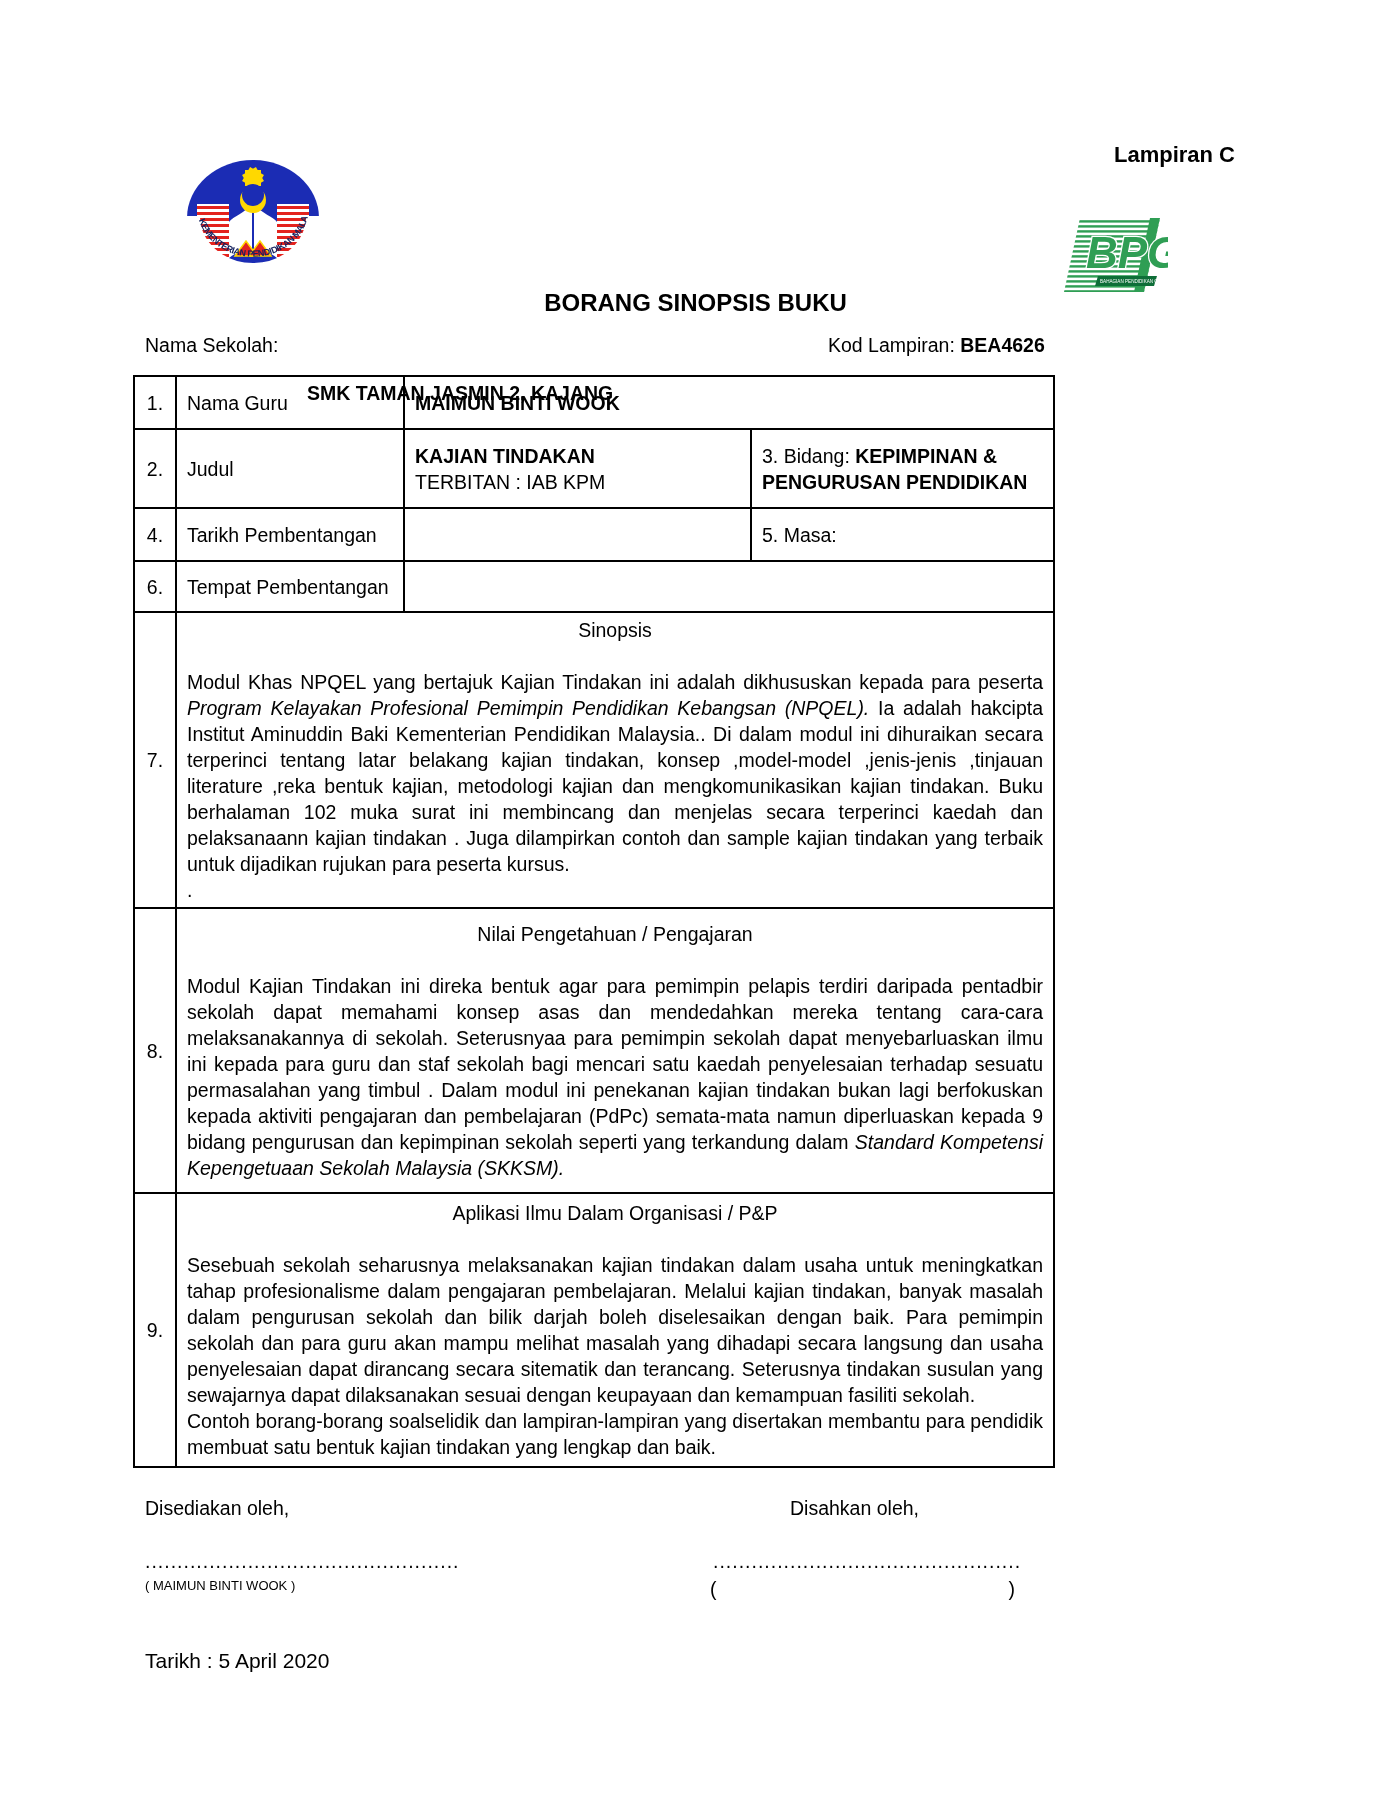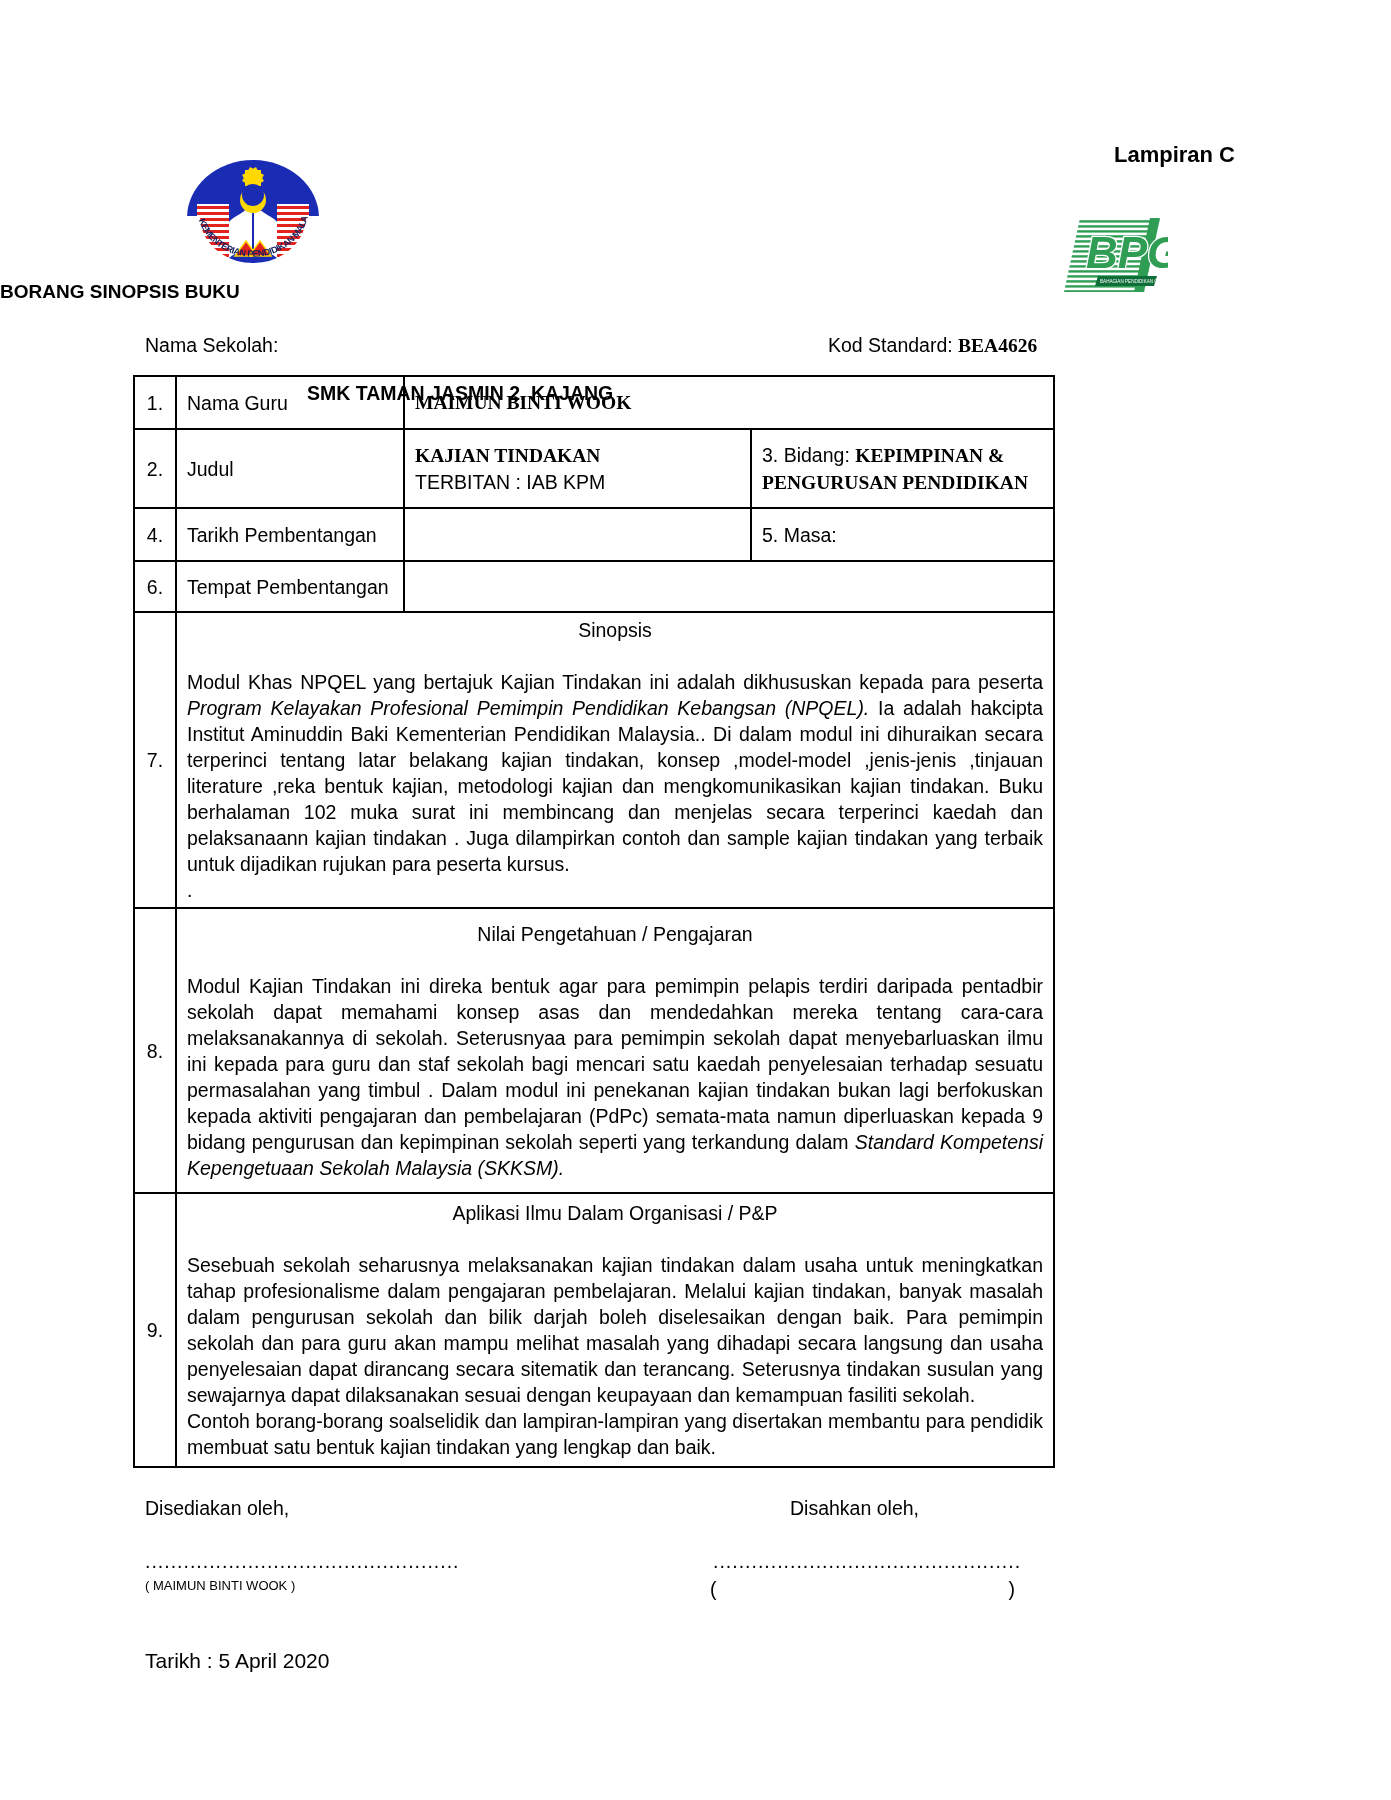--- a/index.html
+++ b/index.html
@@ -3,30 +3,30 @@
 <meta charset="utf-8">
 <style>
   * { margin:0; padding:0; box-sizing:border-box; }
   html, body { background:#ffffff; }
   .page {
     position:relative; width:1391px; height:1800px; background:#ffffff;
     font-family:"Liberation Sans","DejaVu Sans",sans-serif; color:#000;
     overflow:hidden;
     border-radius:26px;
   }
-  .b { font-weight:bold;font-family:Liberation Serif, serif; }
+  .b { font-weight:bold; }
   .lampiran {
     position:absolute; top:142px; right:156px;
     font-size:22px; font-weight:bold;
   }
   .moe-logo { position:absolute; left:183px; top:158px; }
   .bpg-logo { position:absolute; left:1056px; top:204px; }
   .doc-title {
-    position:absolute; top:281px; left:0; width:100%;
-    font-size:19px; font-weight:bold;
+    position:absolute; top:289px; left:0; width:100%;
+    text-align:center; font-size:24px; font-weight:bold;
   }
   .school-row { position:absolute; top:334px; left:0; width:1391px; font-size:19.5px; }
   .sr-label { position:absolute; left:145px; top:0; }
   .sr-name  { position:absolute; left:307px; top:0; font-weight:bold;margin-top:48px; }
   .sr-code  { position:absolute; left:828px; top:0; }
 
   table.form-table {
     position:absolute; left:133px; top:375px; width:920px;
     border-collapse:collapse; table-layout:fixed;
   }
@@ -111,21 +111,21 @@
     <text x="30" y="64" font-size="44" font-weight="bold" font-style="italic" fill="#2f9e54" stroke="#ffffff" stroke-width="2.5" paint-order="stroke" font-family="Liberation Sans, sans-serif">BPG</text>
     <polygon points="42,72 101,72 98,82 39,82" fill="#0e6e38"></polygon>
     <text x="44" y="79" font-size="4.6" fill="#ffffff" font-family="Liberation Sans, sans-serif">BAHAGIAN PENDIDIKAN GURU</text>
   </svg>
 
   <div class="doc-title">BORANG SINOPSIS BUKU</div>
 
   <div class="school-row">
     <span class="sr-label">Nama Sekolah:</span>
     <span class="sr-name">SMK TAMAN JASMIN 2, KAJANG</span>
-    <span class="sr-code"><span>Kod Standard: </span><span class="b">BEA4626</span></span>
+    <span class="sr-code"><span>Kod Lampiran: </span><span class="b">BEA4626</span></span>
   </div>
 
   <table class="form-table">
     <colgroup>
       <col style="width:42px">
         <col style="width:228px">
         <col style="width:347px">
         <col style="width:303px">
     </colgroup>
     <tbody>

